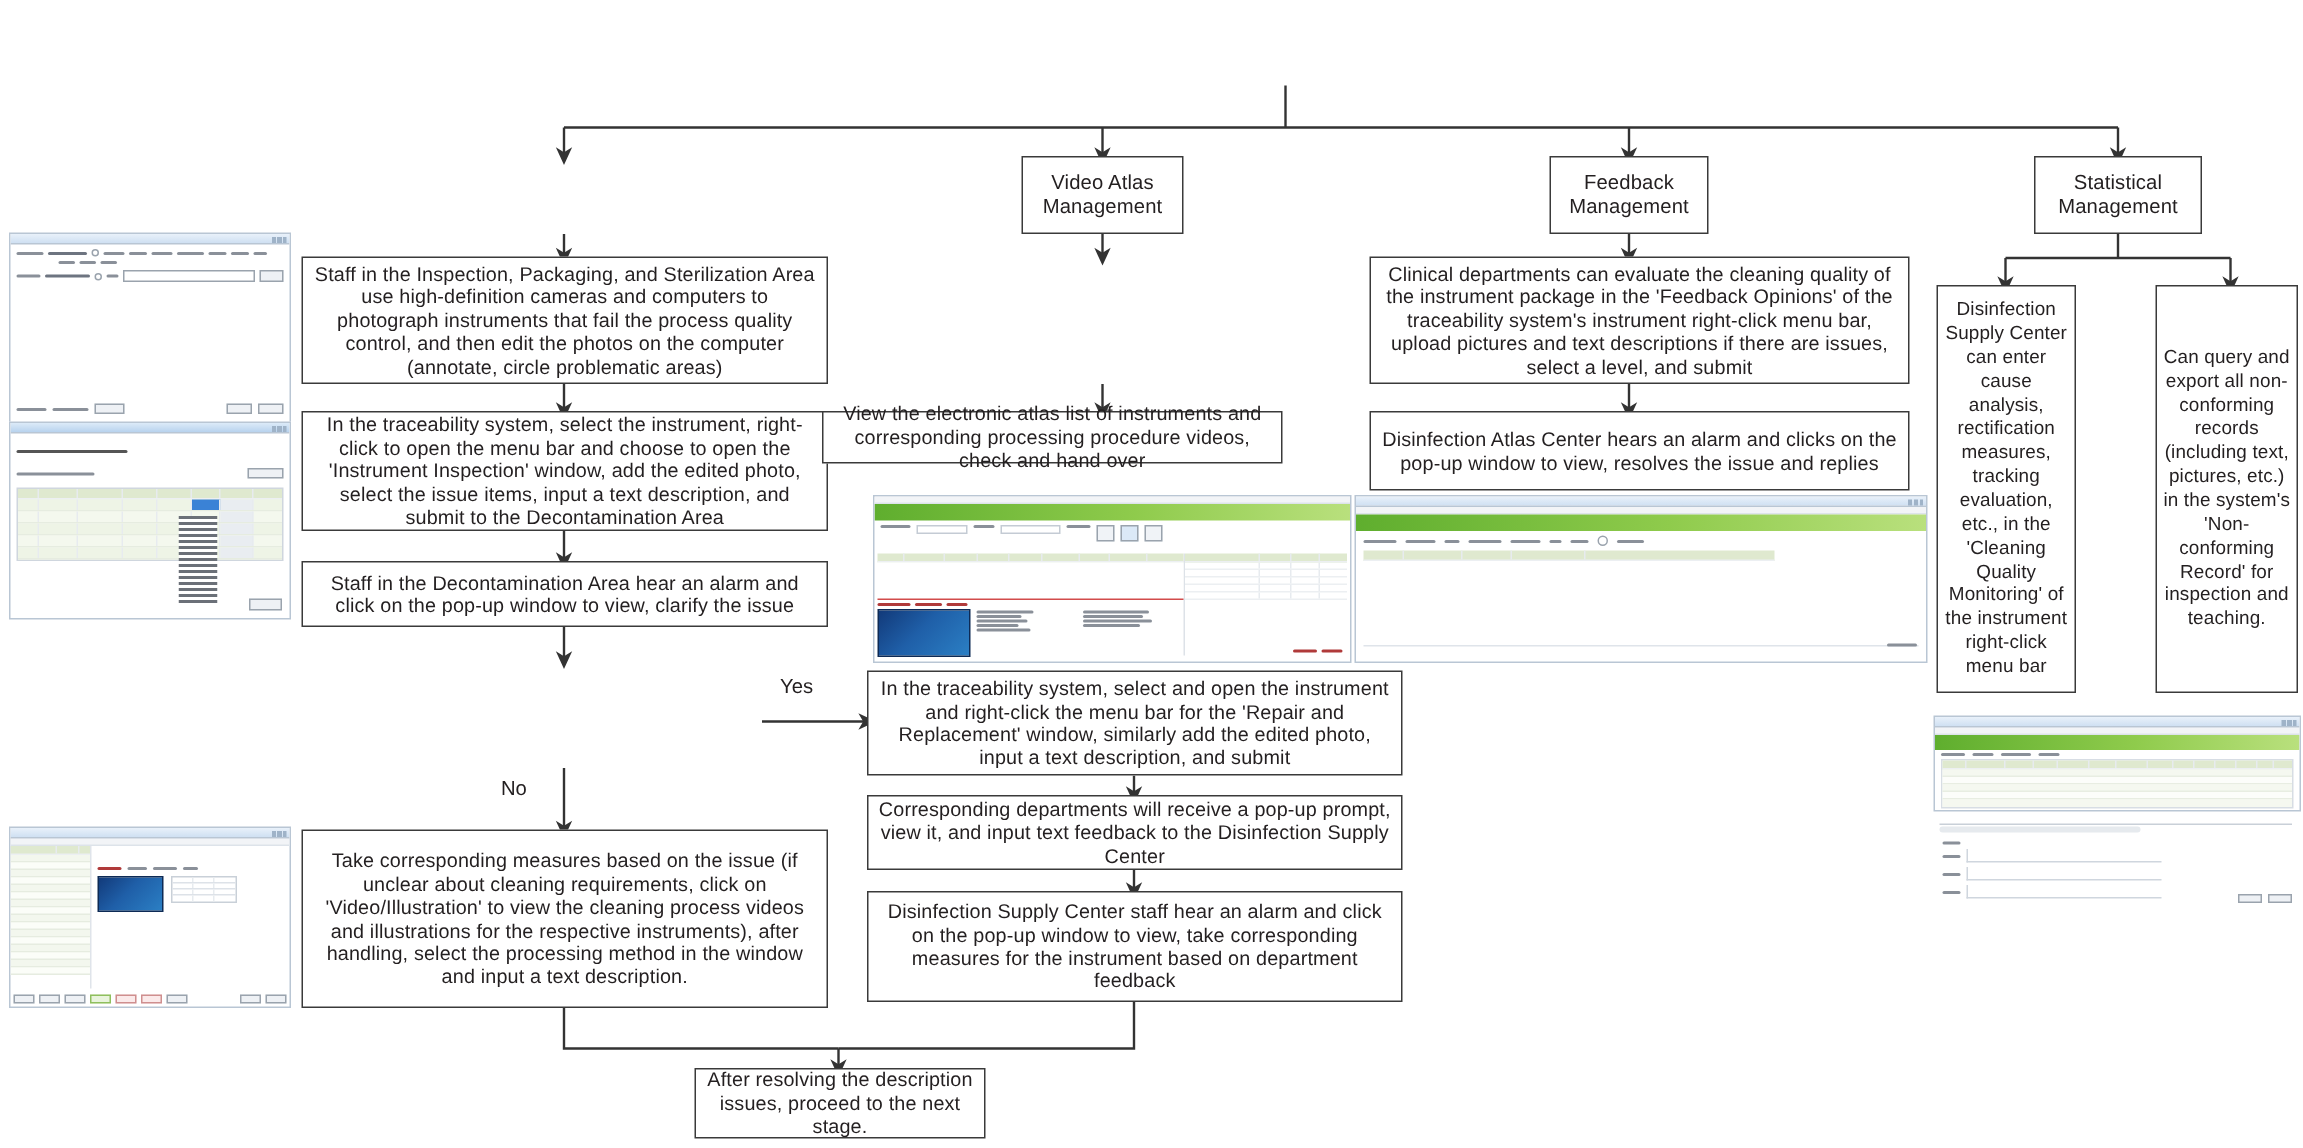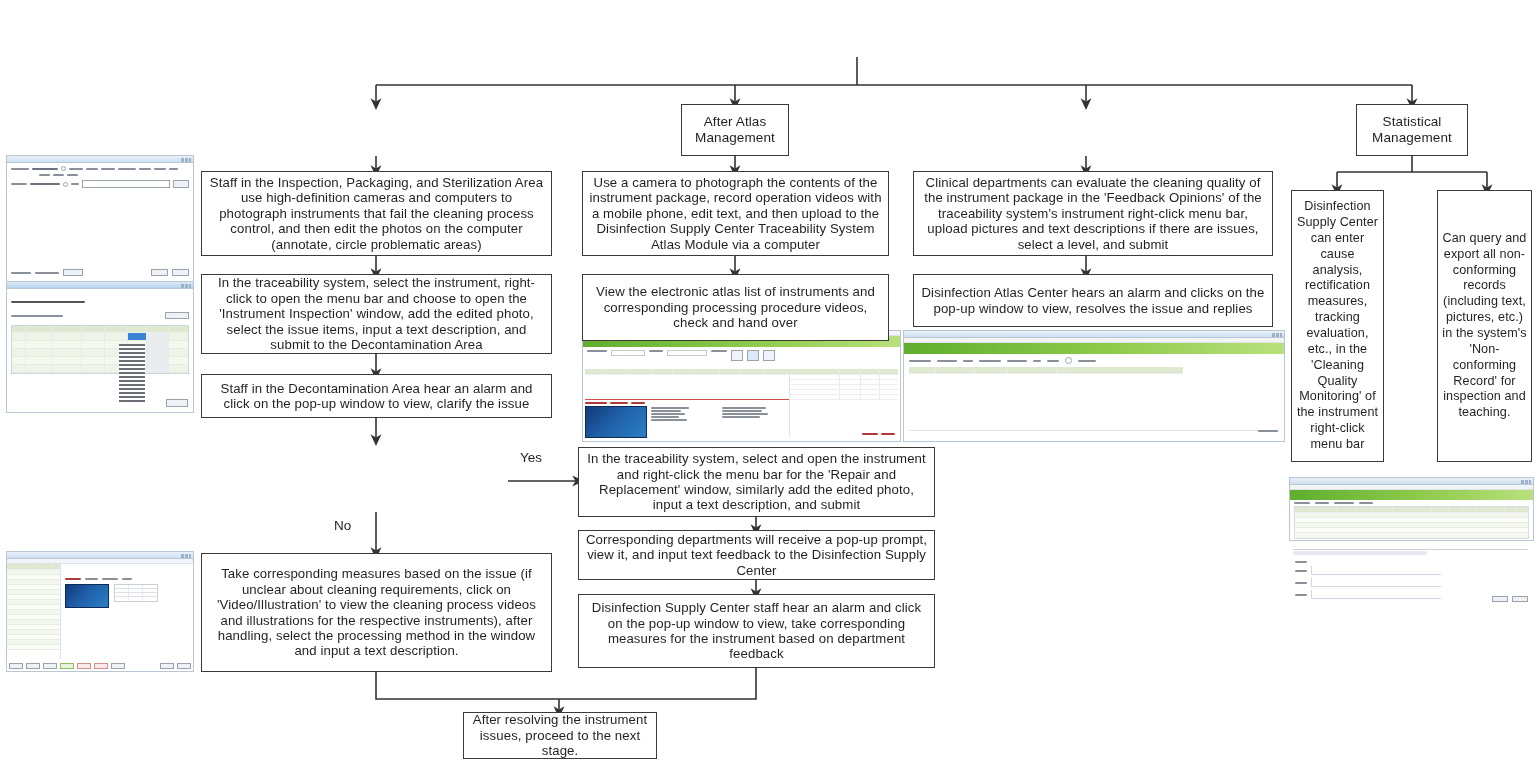--- a/index.html
+++ b/index.html
@@ -84,47 +84,47 @@
 
       <path d="M1412,156 L1412,172"></path>
       <path d="M1337,172 L1487,172"></path>
       <path d="M1337,172 L1337,190" marker-end="url(#ah)"></path>
       <path d="M1487,172 L1487,190" marker-end="url(#ah)"></path>
     </g>
   </svg>
 
 
   <div class="node t-lvl2" style="left:681px;top:104px;width:108px;height:52px;">
-    <span>After Atlas Management</span>
+    <span>Video Atlas Management</span>
+  </div>
+  <div class="node t-lvl2" style="left:1033px;top:104px;width:106px;height:52px;">
+    <span>Feedback Management</span>
   </div>
   <div class="node t-lvl2" style="left:1356px;top:104px;width:112px;height:52px;">
     <span>Statistical Management</span>
   </div>
 
   <div class="node t-step" style="left:201px;top:171px;width:351px;height:85px;">
-    <span>Staff in the Inspection, Packaging, and Sterilization Area use high-definition cameras and computers to photograph instruments that fail the cleaning process control, and then edit the photos on the computer (annotate, circle problematic areas)</span>
+    <span>Staff in the Inspection, Packaging, and Sterilization Area use high-definition cameras and computers to photograph instruments that fail the process quality control, and then edit the photos on the computer (annotate, circle problematic areas)</span>
   </div>
   <div class="node t-step" style="left:201px;top:274px;width:351px;height:80px;">
     <span>In the traceability system, select the instrument, right-click to open the menu bar and choose to open the 'Instrument Inspection' window, add the edited photo, select the issue items, input a text description, and submit to the Decontamination Area</span>
   </div>
   <div class="node t-step" style="left:201px;top:374px;width:351px;height:44px;">
     <span>Staff in the Decontamination Area hear an alarm and click on the pop-up window to view, clarify the issue</span>
   </div>
 
   <div class="edgelabel" style="left:520px;top:450px;">Yes</div>
   <div class="edgelabel" style="left:334px;top:518px;">No</div>
 
   <div class="node t-step" style="left:201px;top:553px;width:351px;height:119px;">
     <span>Take corresponding measures based on the issue (if unclear about cleaning requirements, click on 'Video/Illustration' to view the cleaning process videos and illustrations for the respective instruments), after handling, select the processing method in the window and input a text description.</span>
   </div>
 
-  <div class="node t-step" style="left:582px;top:171px;width:307px;height:85px;">
-    <span>Use a camera to photograph the contents of the instrument package, record operation videos with a mobile phone, edit text, and then upload to the Disinfection Supply Center Traceability System Atlas Module via a computer</span>
-  </div>
-  <div class="node t-step" style="left:582px;top:274px;width:307px;height:67px;">
+  <div class="node t-step" style="left:548px;top:274px;width:307px;height:35px;">
     <span>View the electronic atlas list of instruments and corresponding processing procedure videos, check and hand over</span>
   </div>
 
   <div class="node t-step" style="left:578px;top:447px;width:357px;height:70px;">
     <span>In the traceability system, select and open the instrument and right-click the menu bar for the 'Repair and Replacement' window, similarly add the edited photo, input a text description, and submit</span>
   </div>
   <div class="node t-step" style="left:578px;top:530px;width:357px;height:50px;">
     <span>Corresponding departments will receive a pop-up prompt, view it, and input text feedback to the Disinfection Supply Center</span>
   </div>
   <div class="node t-step" style="left:578px;top:594px;width:357px;height:74px;">
@@ -139,21 +139,21 @@
   </div>
 
   <div class="node t-narrow" style="left:1291px;top:190px;width:93px;height:272px;">
     <span>Disinfection Supply Center can enter cause analysis, rectification measures, tracking evaluation, etc., in the 'Cleaning Quality Monitoring' of the instrument right-click menu bar</span>
   </div>
   <div class="node t-narrow" style="left:1437px;top:190px;width:95px;height:272px;">
     <span>Can query and export all non-conforming records (including text, pictures, etc.) in the system's 'Non-conforming Record' for inspection and teaching.</span>
   </div>
 
   <div class="node t-end" style="left:463px;top:712px;width:194px;height:47px;">
-    <span>After resolving the instrument issues, proceed to the next stage.</span>
+    <span>After resolving the description issues, proceed to the next stage.</span>
   </div>
 
   <div class="shot blur" style="left:6px;top:155px;width:186px;height:128px;">
     <div class="sh-title"></div>
     <div style="padding:3px 4px;">
       <div style="display:flex;gap:3px;align-items:center;margin-bottom:3px;">
         <span class="txt" style="width:18px;"></span>
         <span class="txt" style="width:26px;background:#6d7480;"></span>
         <span style="width:5px;height:5px;border:1px solid #9aa3ad;border-radius:50%;"></span>
         <span class="txt" style="width:14px;"></span>

